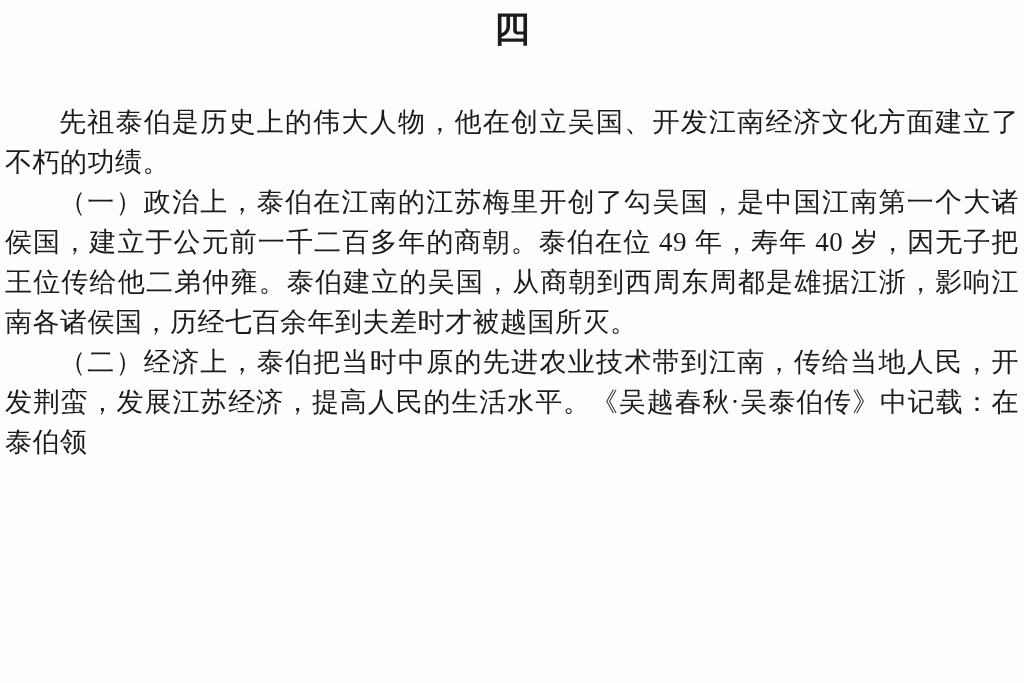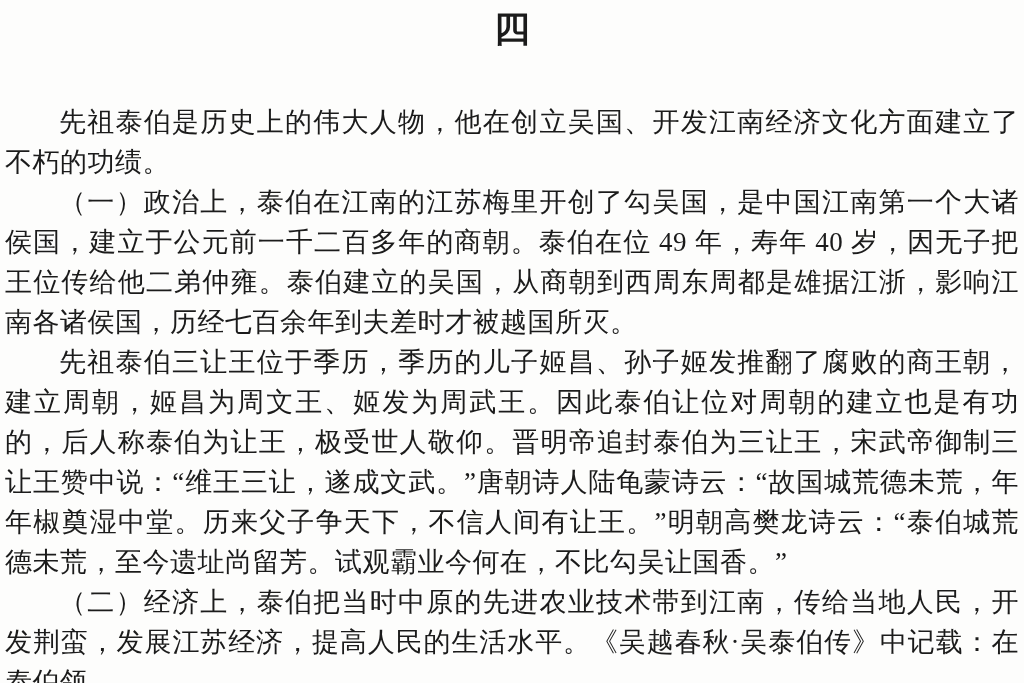--- a/index.html
+++ b/index.html
@@ -42,16 +42,15 @@
 </style>
 </head>
 <body>
 
 <div class="page">
   <h1 class="doc-title">四</h1>
 
   <div class="doc-body">
     <p>先祖泰伯是历史上的伟大人物，他在创立吴国、开发江南经济文化方面建立了不朽的功绩。</p>
     <p>（一）政治上，泰伯在江南的江苏梅里开创了勾吴国，是中国江南第一个大诸侯国，建立于公元前一千二百多年的商朝。泰伯在位 49 年，寿年 40 岁，因无子把王位传给他二弟仲雍。泰伯建立的吴国，从商朝到西周东周都是雄据江浙，影响江南各诸侯国，历经七百余年到夫差时才被越国所灭。</p>
-    <p>先祖泰伯三让王位于季历，季历的儿子姬昌、孙子姬发推翻了腐败的商王朝，建立周朝，姬昌为周文王、姬发为周武王。因此泰伯让位对周朝的建立也是有功的，后人称泰伯为让王，极受世人敬仰。晋明帝追封泰伯为三让王，宋武帝御制三让王赞中说：“维王三让，遂成文武。”唐朝诗人陆龟蒙诗云：“故国城荒德未荒，年年椒奠湿中堂。历来父子争天下，不信人间有让王。”明朝高樊龙诗云：“泰伯城荒德未荒，至今遗址尚留芳。试观霸业今何在，不比勾吴让国香。”</p>
     <p>（二）经济上，泰伯把当时中原的先进农业技术带到江南，传给当地人民，开发荆蛮，发展江苏经济，提高人民的生活水平。《吴越春秋·吴泰伯传》中记载：在泰伯领</p>
   </div>
 </div>
 
 </body></html>

